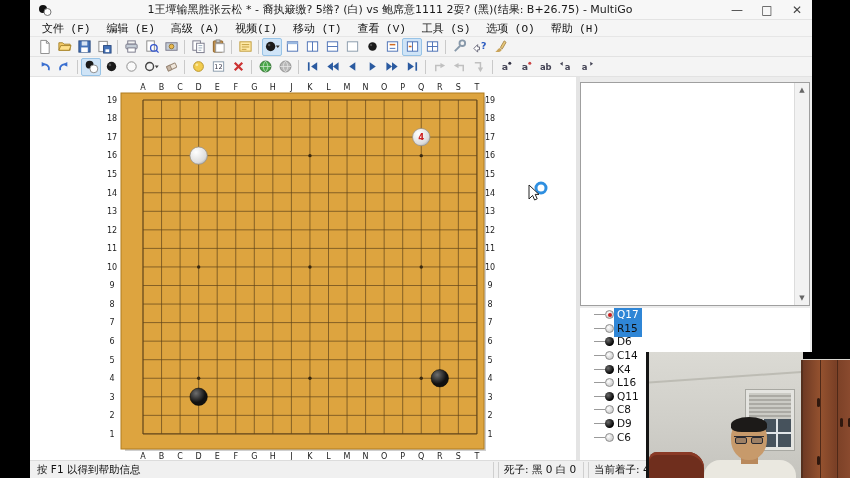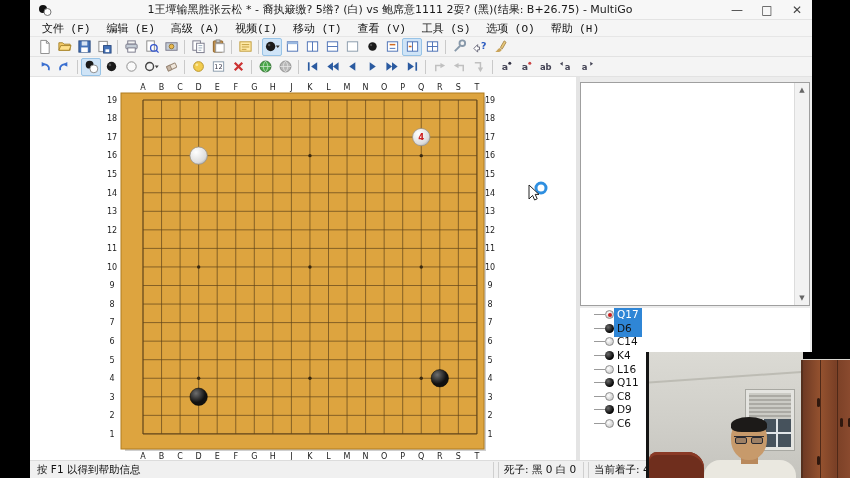--- a/index.html
+++ b/index.html
@@ -605,20 +605,25 @@
         <div class="tree-panel" id="tree">
             <div class="tree-row">
               <span class="tree-stub"></span>
               <span class="tree-stone white">
                 <i class="cur-dot"></i>
               </span>
               <span class="tree-label selected">Q17</span>
             </div>
             <div class="tree-row">
               <span class="tree-stub"></span>
+              <span class="tree-stone white"></span>
+              <span class="tree-label">R15</span>
+            </div>
+            <div class="tree-row">
+              <span class="tree-stub"></span>
               <span class="tree-stone black"></span>
               <span class="tree-label">D6</span>
             </div>
             <div class="tree-row">
               <span class="tree-stub"></span>
               <span class="tree-stone white"></span>
               <span class="tree-label">C14</span>
             </div>
             <div class="tree-row">
               <span class="tree-stub"></span>

